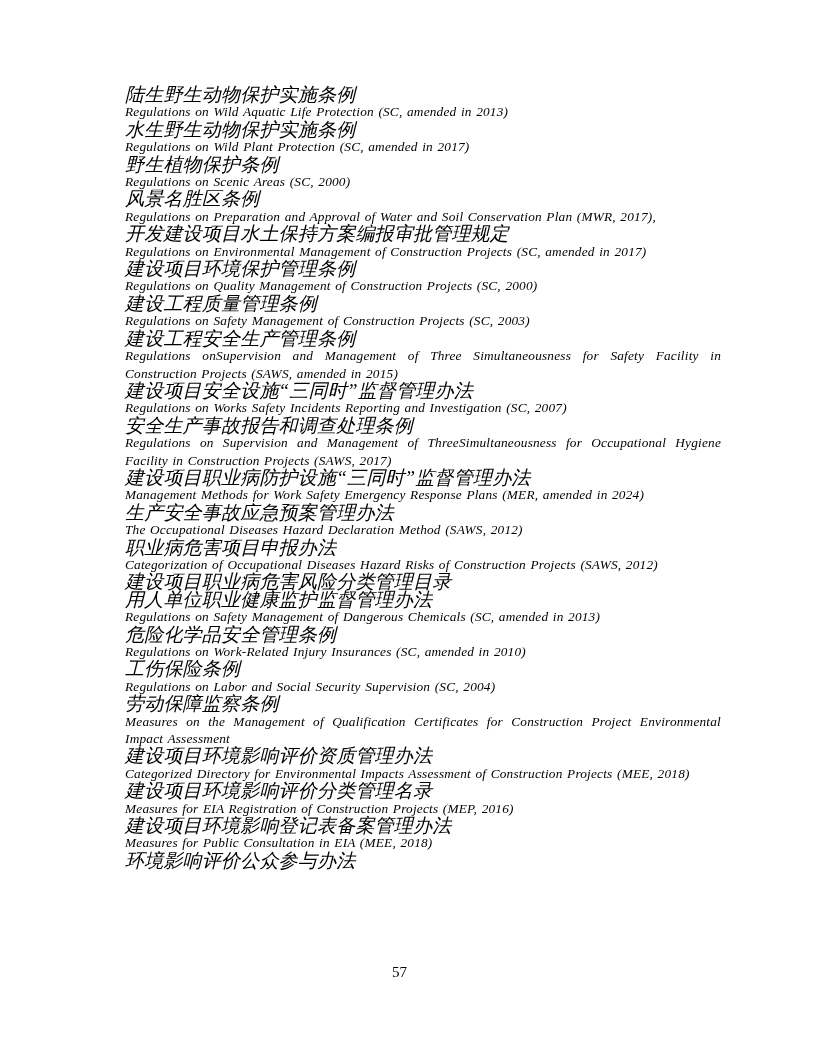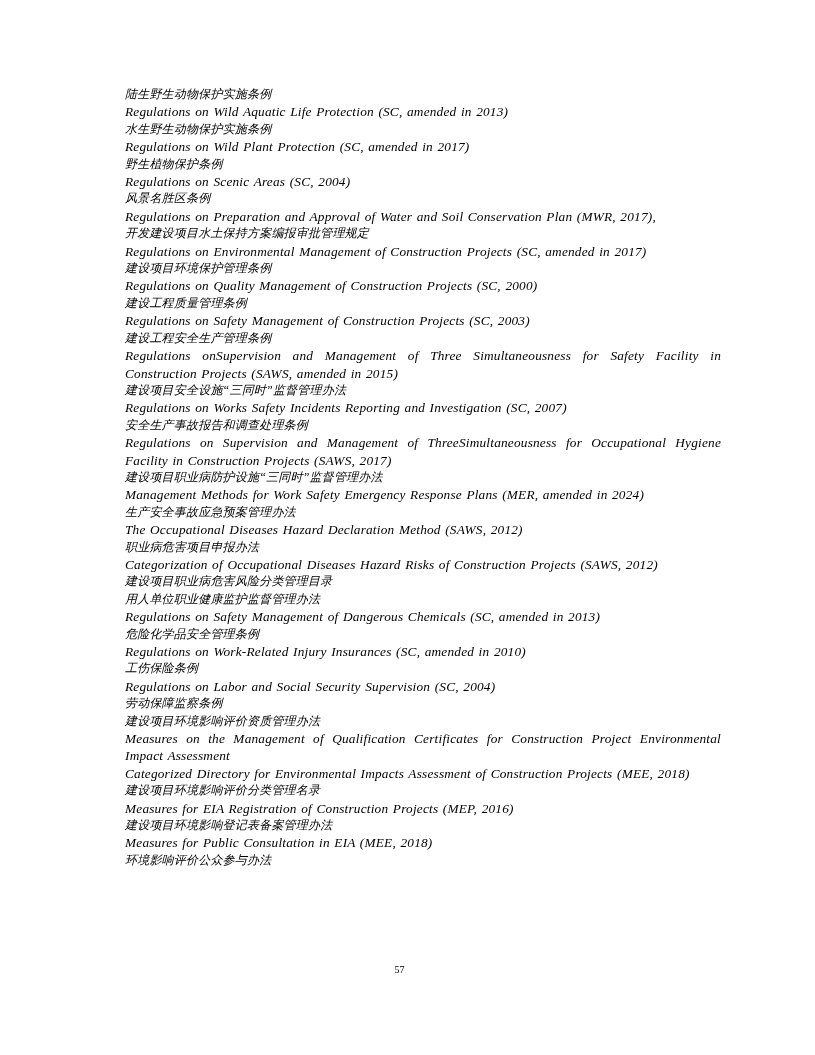--- a/index.html
+++ b/index.html
@@ -28,45 +28,45 @@
     text-align: justify;
     text-align-last: left;
     line-height: 17.4px;
     letter-spacing: 0.2px;
     word-spacing: 1px;
   }
   p.en {
     font-size: 13.3px;
   }
   p.zh {
-    font-size: 12px;
+    font-size: 19px;
     line-height: 17.4px;
   }
   .page-number {
     position: absolute;
     left: 0;
     right: 16px;
     top: 964px;
     text-align: center;
-    font-size: 10px;
+    font-size: 15px;
     font-style: normal;
     font-family: "Liberation Serif", "DejaVu Serif", serif;
   }
 </style>
 </head>
 <body>
 
 <div class="doc-page">
   <div class="doc-content">
       <p class="line zh">陆生野生动物保护实施条例</p>
       <p class="line en">Regulations on Wild Aquatic Life Protection (SC, amended in 2013)</p>
       <p class="line zh">水生野生动物保护实施条例</p>
       <p class="line en">Regulations on Wild Plant Protection (SC, amended in 2017)</p>
       <p class="line zh">野生植物保护条例</p>
-      <p class="line en">Regulations on Scenic Areas (SC, 2004)</p>
+      <p class="line en">Regulations on Scenic Areas (SC, 2000)</p>
       <p class="line zh">风景名胜区条例</p>
       <p class="line en">Regulations on Preparation and Approval of Water and Soil Conservation Plan (MWR, 2017),</p>
       <p class="line zh">开发建设项目水土保持方案编报审批管理规定</p>
       <p class="line en">Regulations on Environmental Management of Construction Projects (SC, amended in 2017)</p>
       <p class="line zh">建设项目环境保护管理条例</p>
       <p class="line en">Regulations on Quality Management of Construction Projects (SC, 2000)</p>
       <p class="line zh">建设工程质量管理条例</p>
       <p class="line en">Regulations on Safety Management of Construction Projects (SC, 2003)</p>
       <p class="line zh">建设工程安全生产管理条例</p>
       <p class="line en">Regulations onSupervision and Management of Three Simultaneousness for Safety Facility in Construction Projects (SAWS, amended in 2015)</p>
@@ -81,22 +81,22 @@
       <p class="line zh">职业病危害项目申报办法</p>
       <p class="line en">Categorization of Occupational Diseases Hazard Risks of Construction Projects (SAWS, 2012)</p>
       <p class="line zh">建设项目职业病危害风险分类管理目录</p>
       <p class="line zh">用人单位职业健康监护监督管理办法</p>
       <p class="line en">Regulations on Safety Management of Dangerous Chemicals (SC, amended in 2013)</p>
       <p class="line zh">危险化学品安全管理条例</p>
       <p class="line en">Regulations on Work-Related Injury Insurances (SC, amended in 2010)</p>
       <p class="line zh">工伤保险条例</p>
       <p class="line en">Regulations on Labor and Social Security Supervision (SC, 2004)</p>
       <p class="line zh">劳动保障监察条例</p>
+      <p class="line en">Measures on the Management of Qualification Certificates for Construction Project Environmental Impact Assessment</p>
       <p class="line zh">建设项目环境影响评价资质管理办法</p>
-      <p class="line en">Measures on the Management of Qualification Certificates for Construction Project Environmental Impact Assessment</p>
       <p class="line en">Categorized Directory for Environmental Impacts Assessment of Construction Projects (MEE, 2018)</p>
       <p class="line zh">建设项目环境影响评价分类管理名录</p>
       <p class="line en">Measures for EIA Registration of Construction Projects (MEP, 2016)</p>
       <p class="line zh">建设项目环境影响登记表备案管理办法</p>
       <p class="line en">Measures for Public Consultation in EIA (MEE, 2018)</p>
       <p class="line zh">环境影响评价公众参与办法</p>
     </div>
   <div class="page-number">57</div>
 </div>
 

